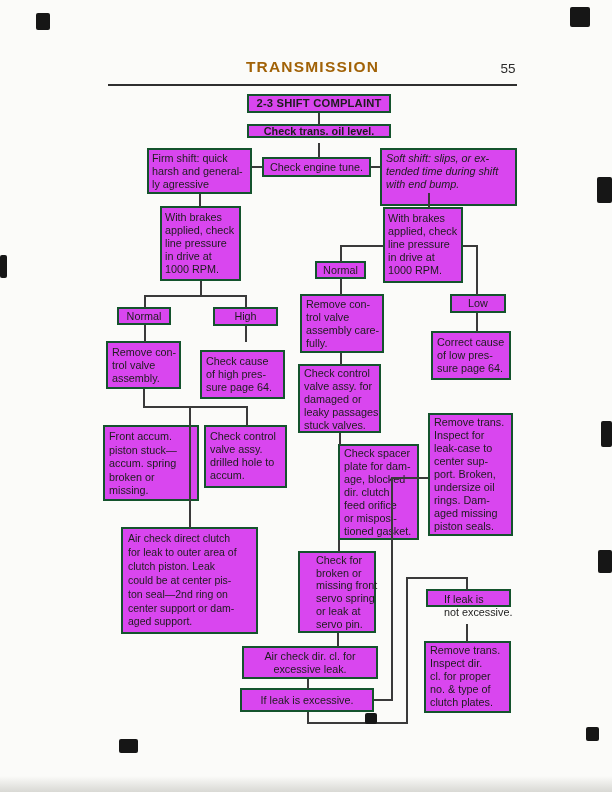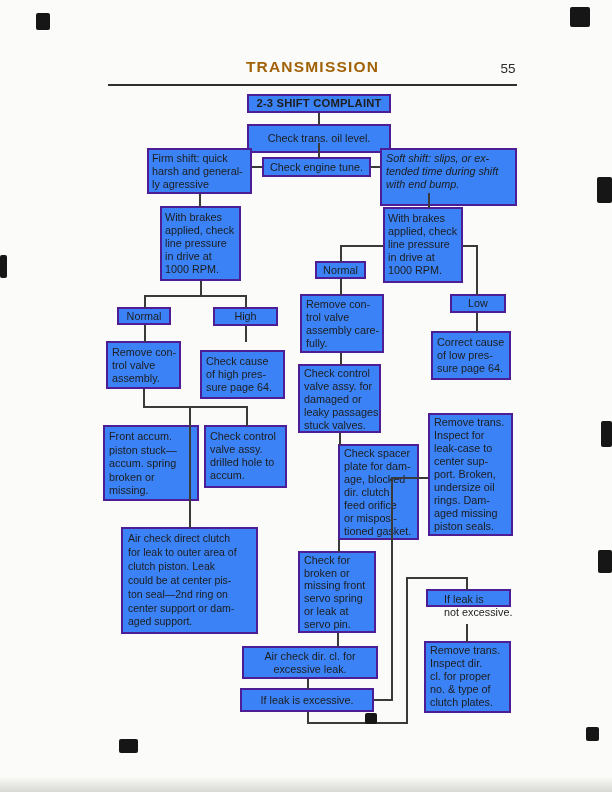--- a/index.html
+++ b/index.html
@@ -20,22 +20,22 @@
     position:absolute;left:494px;top:61px;width:28px;
     font-size:13.5px;color:#2b2b2b;text-align:center;
   }
   .hdr-rule{
     position:absolute;left:108px;top:84px;width:409px;height:2px;
     background:#2f2f2f;
   }
   .fc-box{
     position:absolute;
     box-sizing:border-box;
-    background:#3b82f6;
-    border:2px solid #4c1d95;
+    background:#d946ef;
+    border:2px solid #14532d;
     padding:3px 4px;
     font-size:10.8px;
     line-height:13px;
     white-space:pre;
     color:#1d1d1d;
   }
   .ctr{
     display:flex;align-items:center;justify-content:center;
     text-align:center;padding:1px 2px;
   }
@@ -51,21 +51,21 @@
 <body>
 
 <div id="page">
 
   <div class="hdr-title">TRANSMISSION</div>
   <div class="hdr-num">55</div>
   <div class="hdr-rule"></div>
 
   <div>
     <div class="fc-box ctr b" style="left:247px;top:94px;width:144px;height:19px;">2-3 SHIFT COMPLAINT</div>
-    <div class="fc-box ctr" style="left:247px;top:124px;width:144px;height:29px;">Check trans. oil level.</div>
+    <div class="fc-box ctr" style="left:247px;top:124px;width:144px;height:14px;font-weight:bold;">Check trans. oil level.</div>
     <div class="fc-box" style="left:147px;top:148px;width:105px;height:46px;padding:2px 3px;">Firm shift: quick
 harsh and general-
 ly agressive</div>
     <div class="fc-box ctr" style="left:262px;top:157px;width:109px;height:20px;text-align:center;">Check engine tune.</div>
     <div class="fc-box" style="left:380px;top:148px;width:137px;height:58px;padding:2px 4px;font-style:italic;">Soft shift: slips, or ex-
 tended time during shift
 with end bump.</div>
     <div class="fc-box" style="left:160px;top:206px;width:81px;height:75px;padding:3px 3px;">With brakes
 applied, check
 line pressure
@@ -123,21 +123,21 @@
 rings. Dam-
 aged missing
 piston seals.</div>
     <div class="fc-box" style="left:121px;top:527px;width:137px;height:107px;font-size:10.5px;line-height:13.9px;padding:3px 5px;">Air check direct clutch
 for leak to outer area of
 clutch piston. Leak
 could be at center pis-
 ton seal—2nd ring on
 center support or dam-
 aged support.</div>
-    <div class="fc-box" style="left:298px;top:551px;width:78px;height:82px;padding:1px 4px;line-height:12.7px;">Check for
+    <div class="fc-box" style="left:298px;top:551px;width:78px;height:82px;padding:1px 16px;line-height:12.7px;">Check for
 broken or
 missing front
 servo spring
 or leak at
 servo pin.</div>
     <div class="fc-box ctr" style="left:242px;top:646px;width:136px;height:33px;">Air check dir. cl. for
 excessive leak.</div>
     <div class="fc-box ctr" style="left:240px;top:688px;width:134px;height:24px;">If leak is excessive.</div>
     <div class="fc-box" style="left:426px;top:589px;width:85px;height:18px;padding:2px 16px;">If leak is
 not excessive.</div>

